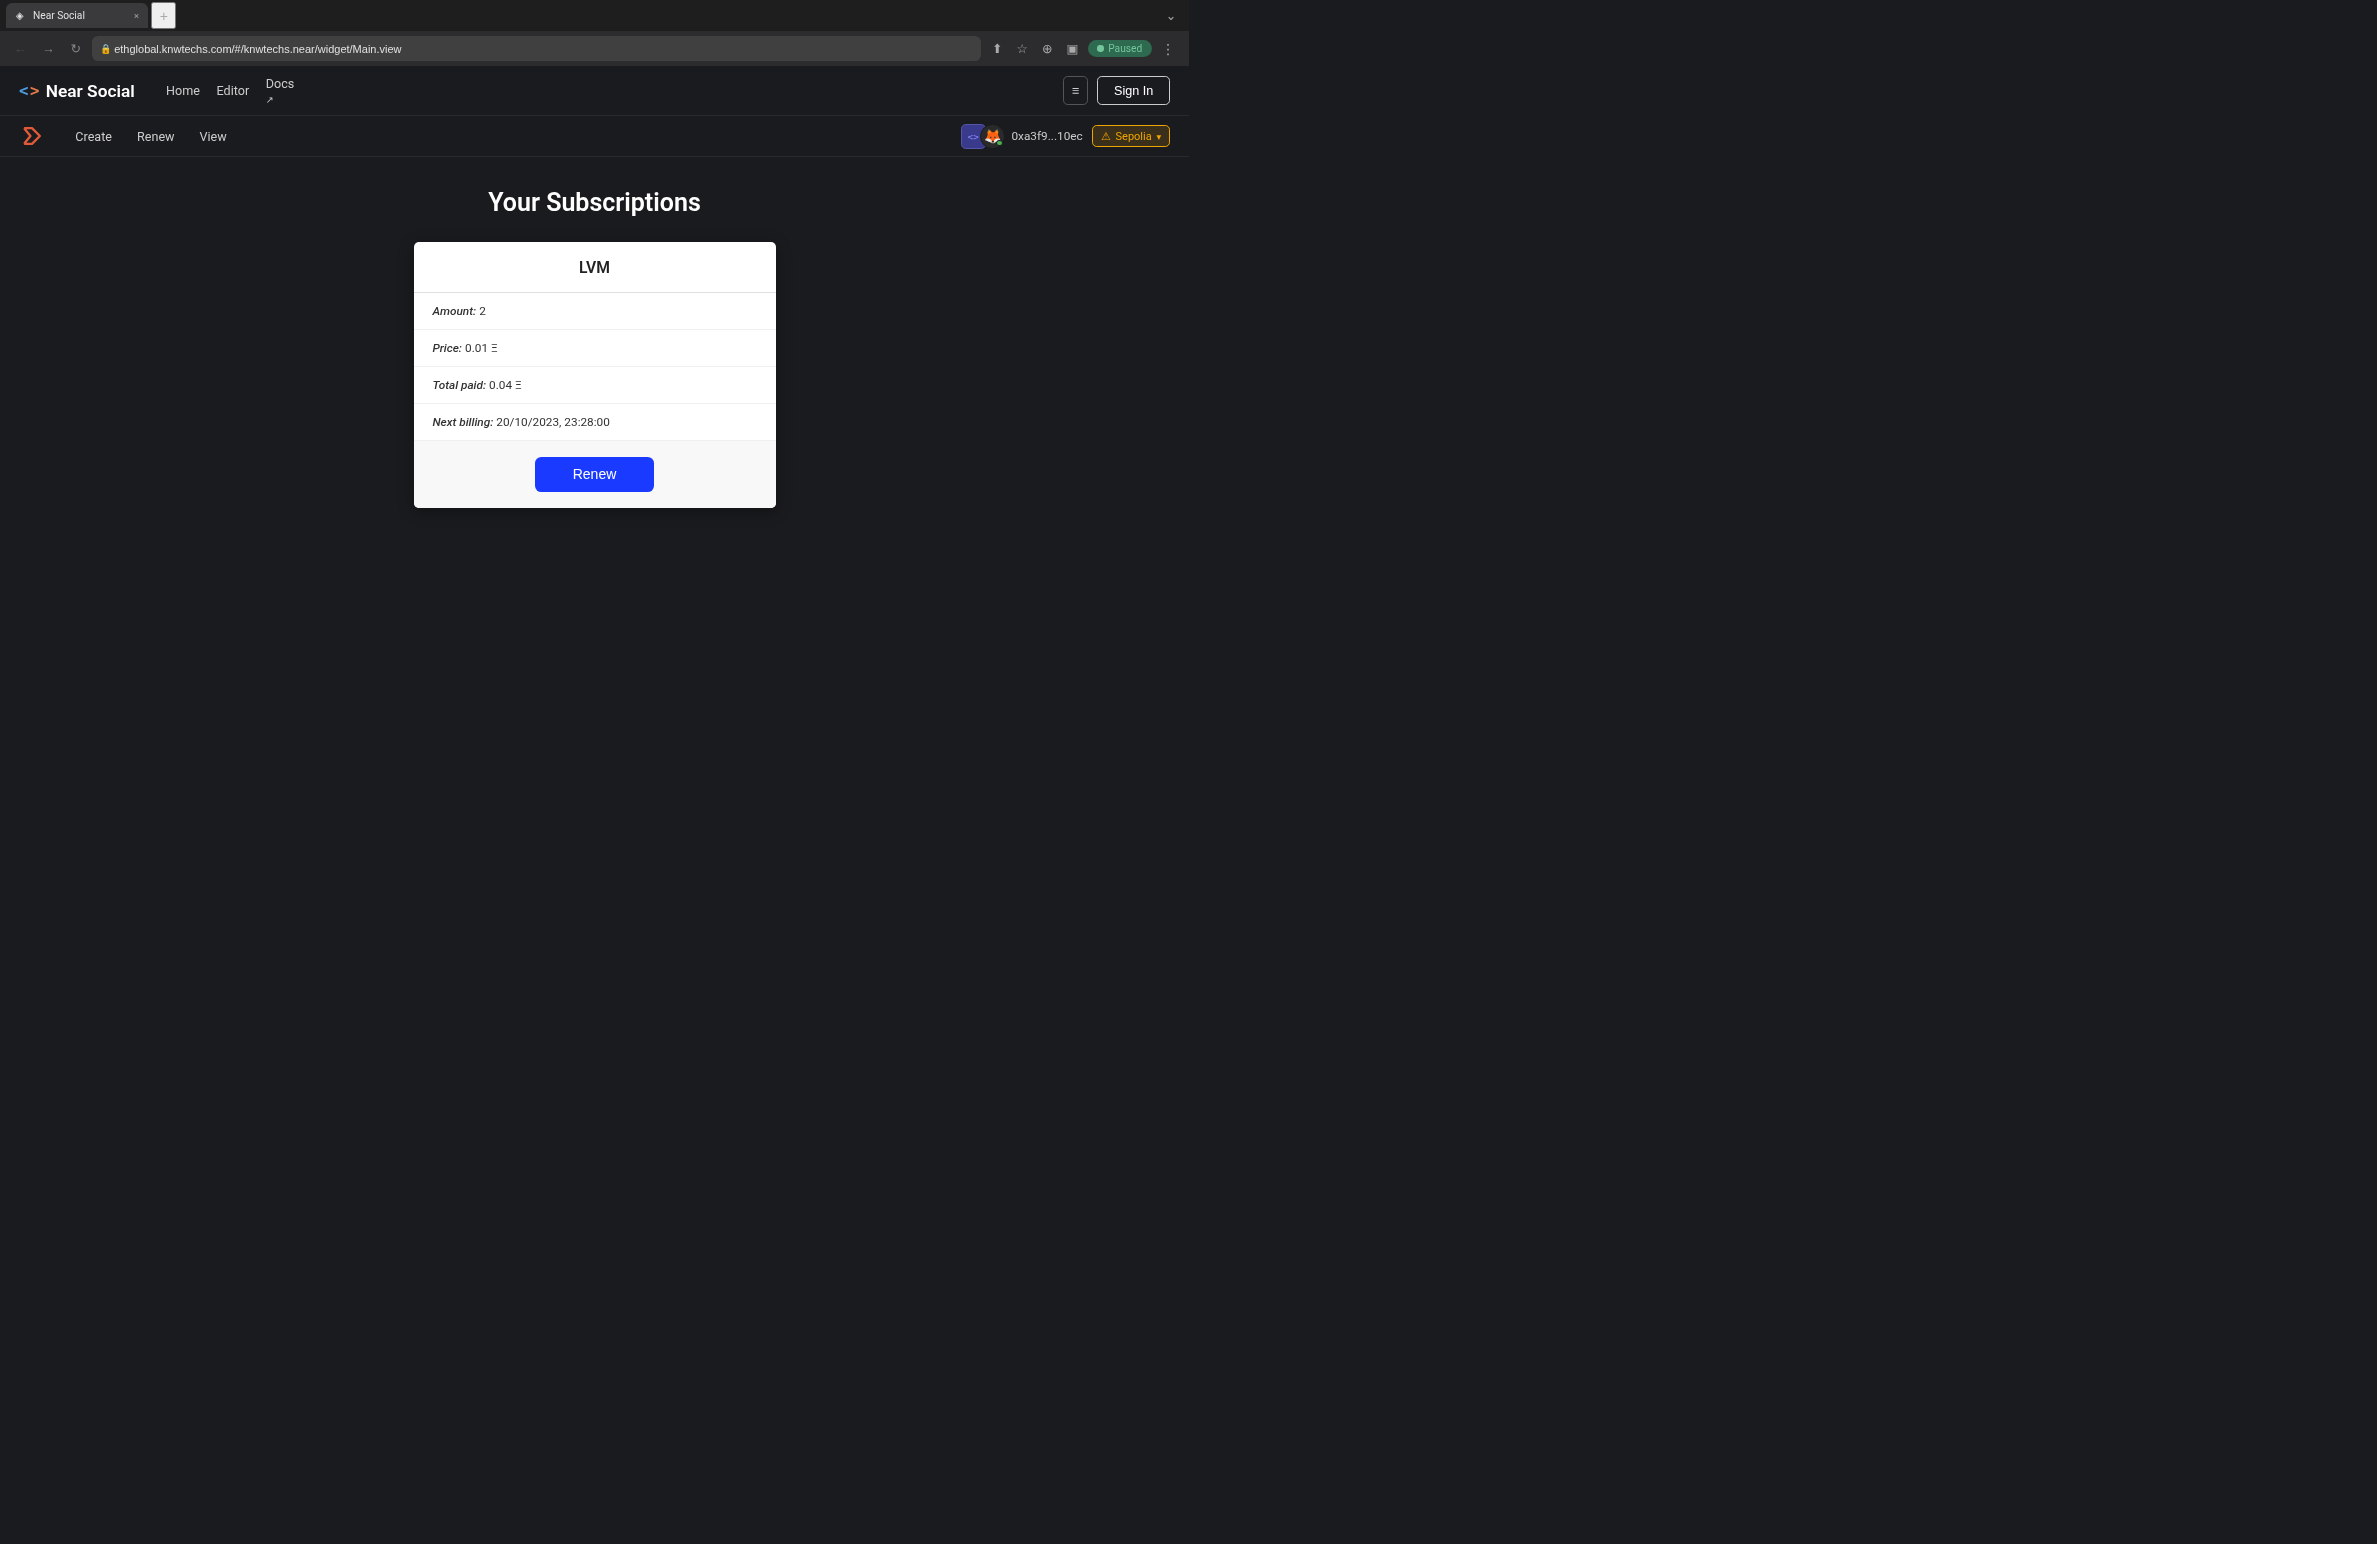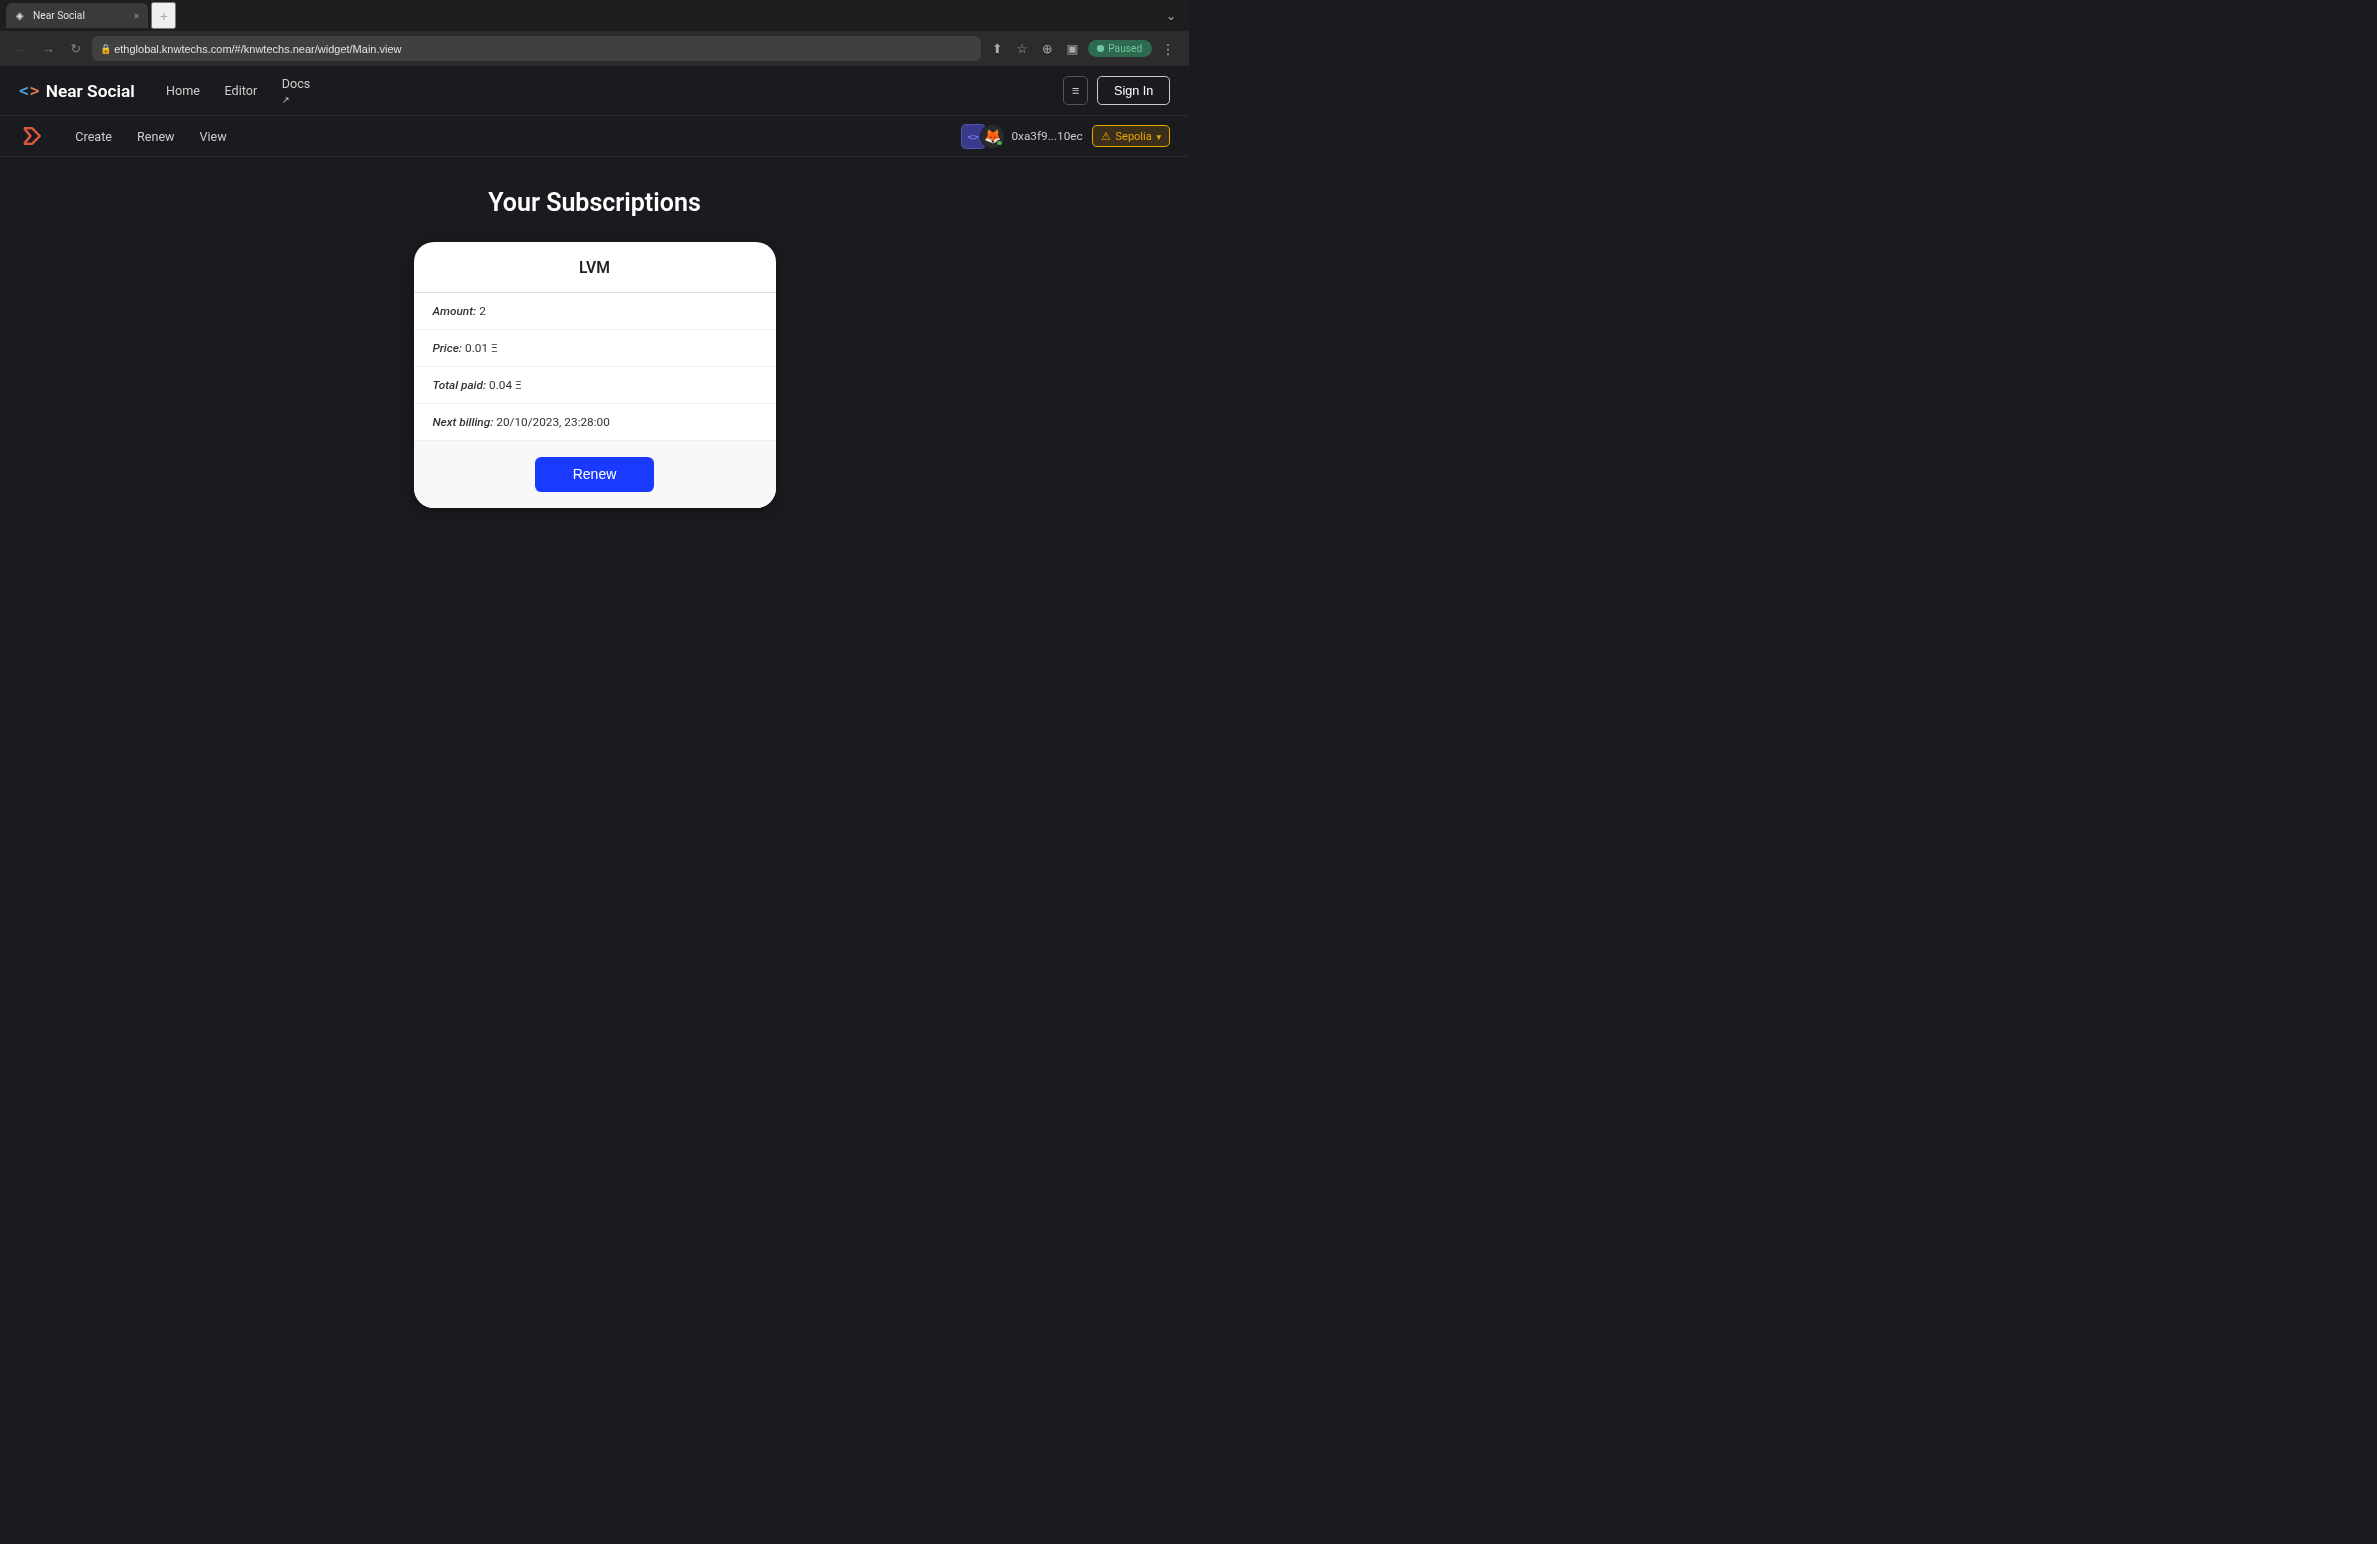--- a/index.html
+++ b/index.html
@@ -30,21 +30,21 @@
 
     
     .app { background: #1a1b1e; min-height: calc(772px - 66px); }
 
     
     .app-nav { display: flex; align-items: center; padding: 0 19px; height: 50px; border-bottom: 0.8px solid #2a2a2e; background: #1a1b1e; }
     .app-logo { display: flex; align-items: center; gap: 6.3px; text-decoration: none; color: #fff; font-size: 17.3px; font-weight: 600; margin-right: 25px; }
     .logo-icon { display: flex; align-items: center; gap: 1.6px; }
     .logo-arrow-left { color: #4d9de0; font-size: 15.7px; }
     .logo-arrow-right { color: #e07b4d; font-size: 15.7px; }
-    .app-nav-links { display: flex; align-items: center; gap: 12px; flex: 1; }
+    .app-nav-links { display: flex; align-items: center; gap: 4px; flex: 1; }
     .nav-link { color: #ccc; text-decoration: none; font-size: 12.6px; padding: 3.1px 6.3px; border-radius: 3.1px; cursor: pointer; }
     .nav-link-external { display: flex; align-items: flex-start; gap: 3.1px; flex-direction: column; }
     .nav-link-external .ext-icon { font-size: 9.4px; }
     .app-nav-right { display: flex; align-items: center; gap: 9.4px; }
     .hamburger-btn { background: none; border: 0.8px solid #555; color: #ccc; padding: 6.3px 7.9px; border-radius: 4.7px; cursor: pointer; font-size: 12.6px; }
     .sign-in-btn { background: none; border: 0.8px solid #ccc; color: #fff; padding: 6.3px 15.7px; border-radius: 4.7px; cursor: pointer; font-size: 12.6px; font-weight: 500; }
 
     
     .sub-nav { display: flex; align-items: center; padding: 0 19px; height: 41px; background: #1a1b1e; border-bottom: 0.8px solid #2a2a2e; gap: 25px; }
     .sub-nav-link { color: #ccc; text-decoration: none; font-size: 12.6px; cursor: pointer; padding: 3.1px 0; }
@@ -57,21 +57,21 @@
     .wallet-address { color: #ccc; font-size: 11.8px; }
     .network-badge { background: #3a2f1a; color: #f0a500; border: 0.8px solid #f0a500; border-radius: 4.7px; padding: 3.1px 7.9px; font-size: 11px; display: flex; align-items: center; gap: 4.7px; cursor: pointer; }
     .warning-icon { color: #f0a500; }
     .network-chevron { color: #f0a500; font-size: 9.4px; }
 
     
     .main-content { display: flex; flex-direction: column; align-items: center; padding: 31px 19px; }
     .page-title { font-size: 25px; font-weight: 600; color: #ffffff; margin-bottom: 25px; }
 
     
-    .subscription-card { background: #fff; border-radius: 20px; width: 362px; overflow: hidden; box-shadow: 0 3.1px 15.7px rgba(0,0,0,0.3); }
+    .subscription-card { background: #fff; border-radius: 5px; width: 362px; overflow: hidden; box-shadow: 0 3.1px 15.7px rgba(0,0,0,0.3); }
     .card-header { padding: 15.7px 19px; border-bottom: 0.8px solid #e0e0e0; text-align: center; }
     .card-header-title { font-size: 15.7px; font-weight: 600; color: #222; }
     .card-row { display: flex; align-items: center; padding: 11px 19px; border-bottom: 0.8px solid #f0f0f0; }
     .card-row-label { font-style: italic; color: #333; font-size: 11.8px; font-weight: 500; }
     .card-row-value { color: #333; font-size: 11.8px; margin-left: 3.1px; }
     .card-footer { padding: 15.7px 19px; display: flex; justify-content: center; background: #f8f8f8; }
     .renew-btn { background: #1a3bff; color: #fff; border: none; border-radius: 6.3px; padding: 9.4px 38px; font-size: 14px; font-weight: 500; cursor: pointer; }
 
     
     .near-logo-bracket { font-family: monospace; font-weight: bold; }

